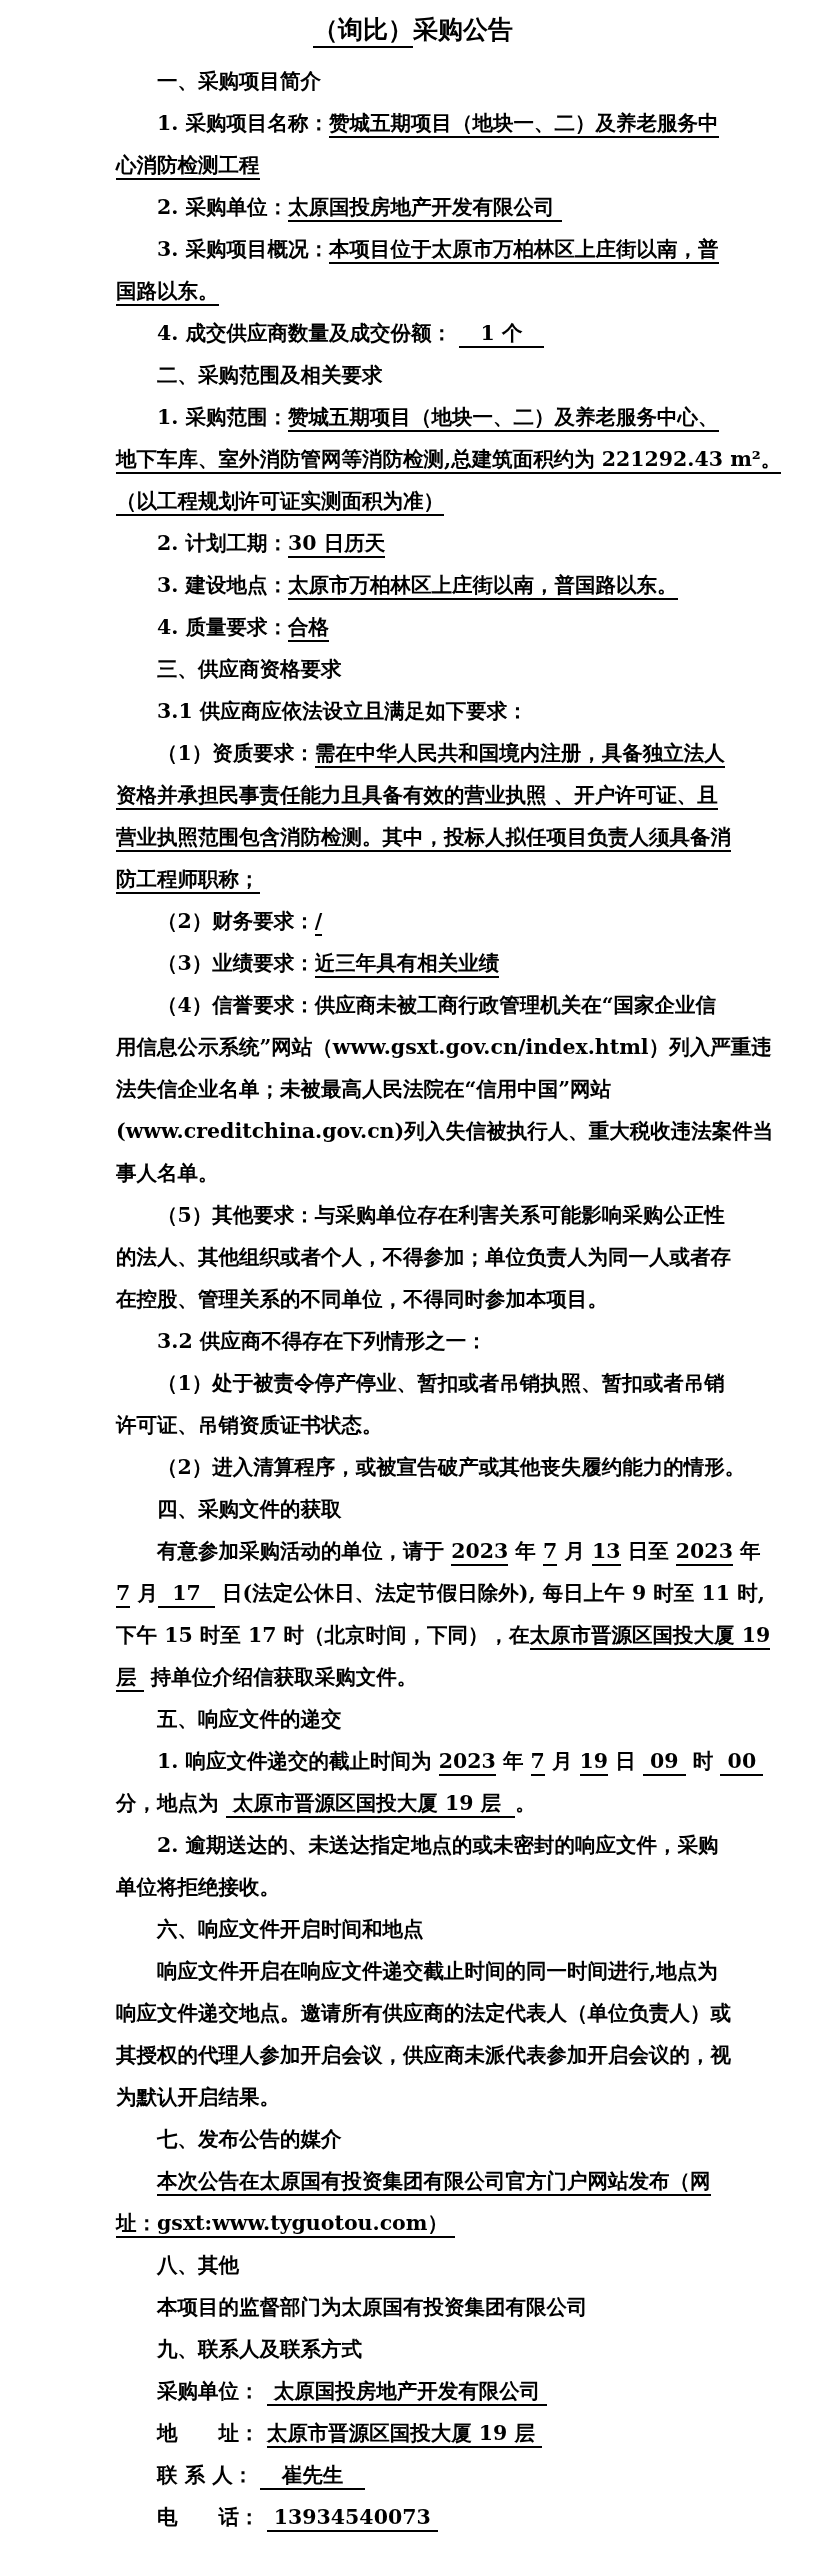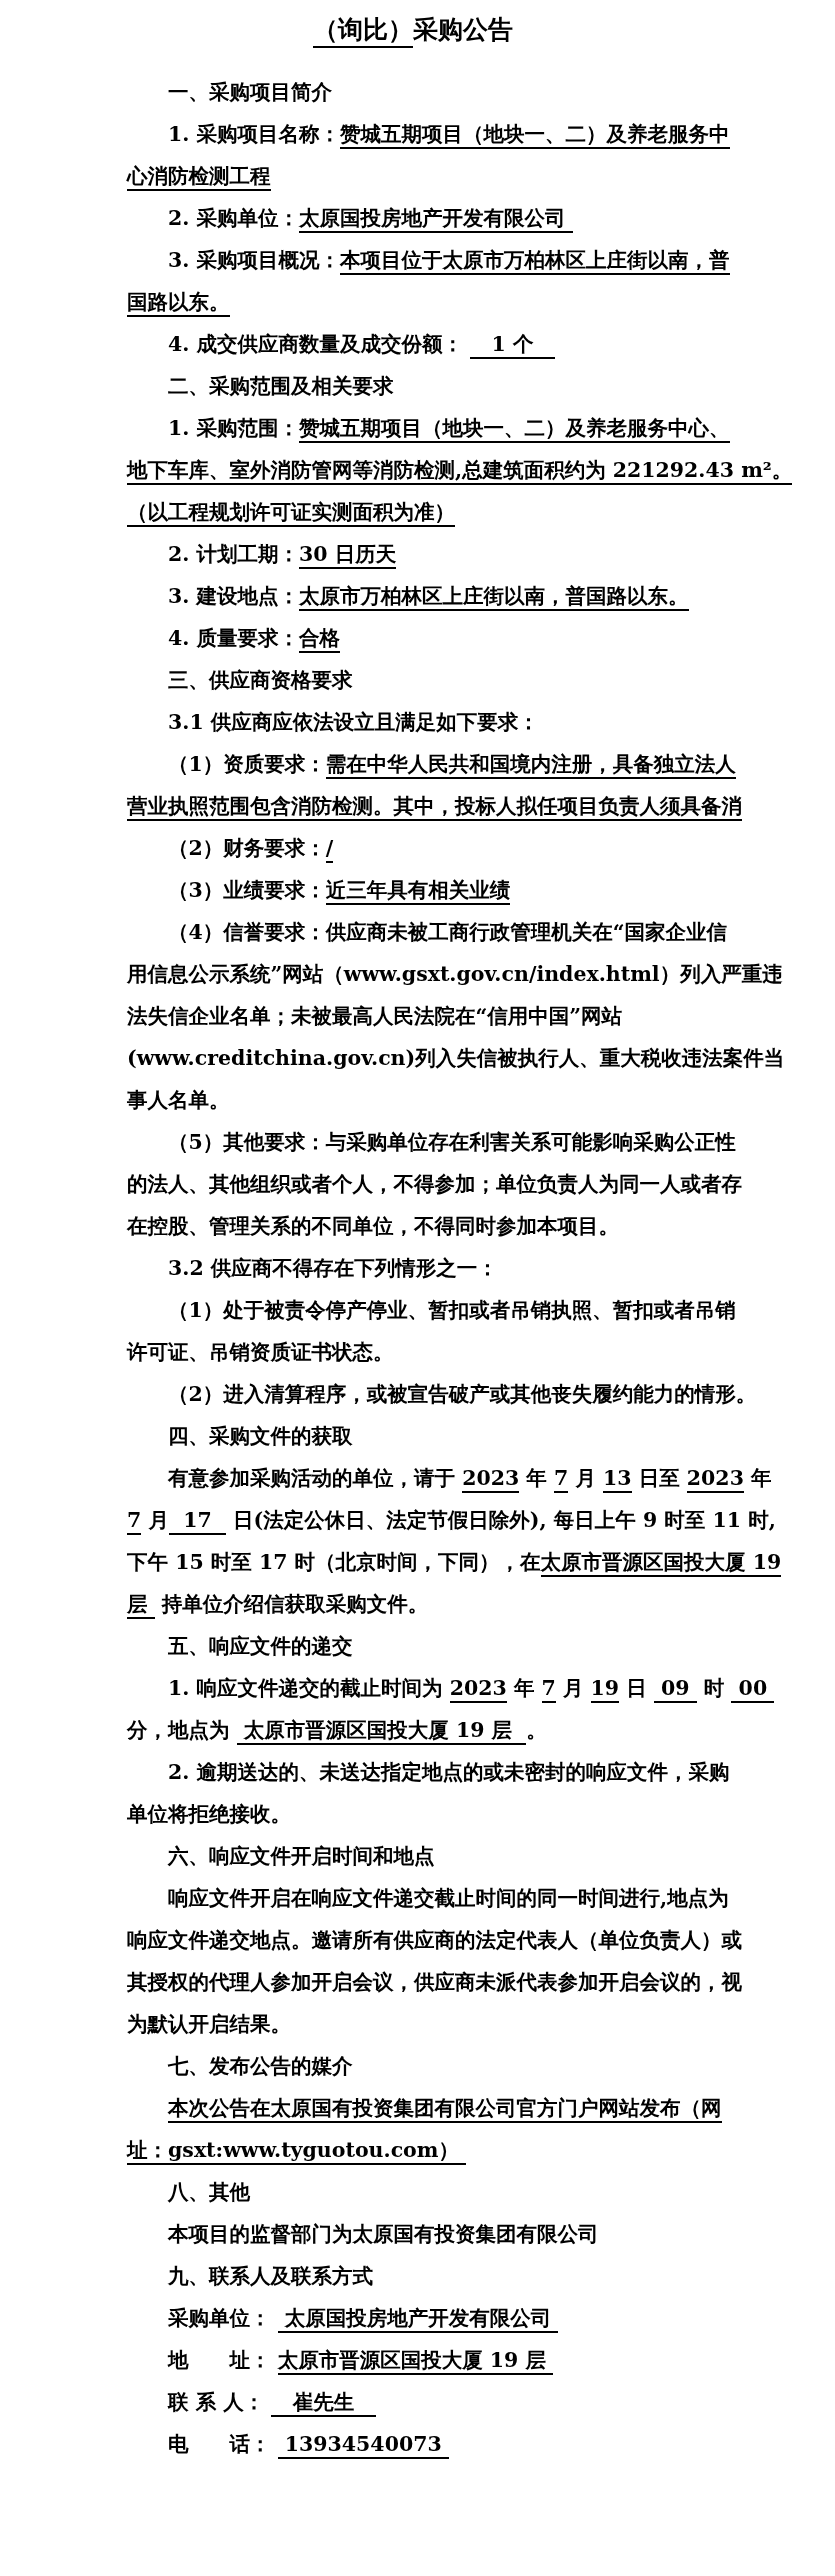--- a/index.html
+++ b/index.html
@@ -14,21 +14,21 @@
     width:836px;height:2576px;
     padding:5.3px 121px 0 111px;
     overflow:hidden;
   }
   .title-line{
     height:50px;line-height:50px;
     text-align:center;
     font-size:25px;font-weight:700;
     white-space:pre;
   }
-  .doc-body{margin:16px;}
+  .doc-body{margin:5px;}
   .line{
     height:42px;line-height:42px;
     font-size:20.5px;
     white-space:pre;
     font-weight:bold;
   }
   .line.indent{text-indent:41px;}
   .line.heading{font-weight:700;}
   .u{border-bottom:2.1px solid #000000;padding-bottom:0.5px;text-align:right;}
   .title-line .u{border-bottom:2.6px solid #000000;padding-bottom:1.6px;}
@@ -49,21 +49,23 @@
       <div class="line heading indent">二、采购范围及相关要求</div>
       <div class="line indent"><span>1. 采购范围：</span><span class="u">赞城五期项目（地块一、二）及养老服务中心、</span></div>
       <div class="line"><span class="u">地下车库、室外消防管网等消防检测,总建筑面积约为 221292.43 m²。</span></div>
       <div class="line"><span class="u">（以工程规划许可证实测面积为准）</span></div>
       <div class="line indent"><span>2. 计划工期：</span><span class="u">30 日历天</span></div>
       <div class="line indent"><span>3. 建设地点：</span><span class="u">太原市万柏林区上庄街以南，普国路以东。</span></div>
       <div class="line indent"><span>4. 质量要求：</span><span class="u">合格</span></div>
       <div class="line heading indent">三、供应商资格要求</div>
       <div class="line indent"><span>3.1 供应商应依法设立且满足如下要求：</span></div>
       <div class="line indent"><span>（1）资质要求：</span><span class="u">需在中华人民共和国境内注册，具备独立法人</span></div>
+      <div class="line"><span class="u">资格并承担民事责任能力且具备有效的营业执照 、开户许可证、且</span></div>
       <div class="line"><span class="u">营业执照范围包含消防检测。其中，投标人拟任项目负责人须具备消</span></div>
+      <div class="line"><span class="u">防工程师职称；</span></div>
       <div class="line indent"><span>（2）财务要求：</span><span class="u">/</span></div>
       <div class="line indent"><span>（3）业绩要求：</span><span class="u">近三年具有相关业绩</span></div>
       <div class="line indent"><span>（4）信誉要求：供应商未被工商行政管理机关在“国家企业信</span></div>
       <div class="line"><span>用信息公示系统”网站（www.gsxt.gov.cn/index.html）列入严重违</span></div>
       <div class="line"><span>法失信企业名单；未被最高人民法院在“信用中国”网站</span></div>
       <div class="line"><span>(www.creditchina.gov.cn)列入失信被执行人、重大税收违法案件当</span></div>
       <div class="line"><span>事人名单。</span></div>
       <div class="line indent"><span>（5）其他要求：与采购单位存在利害关系可能影响采购公正性</span></div>
       <div class="line"><span>的法人、其他组织或者个人，不得参加；单位负责人为同一人或者存</span></div>
       <div class="line"><span>在控股、管理关系的不同单位，不得同时参加本项目。</span></div>

